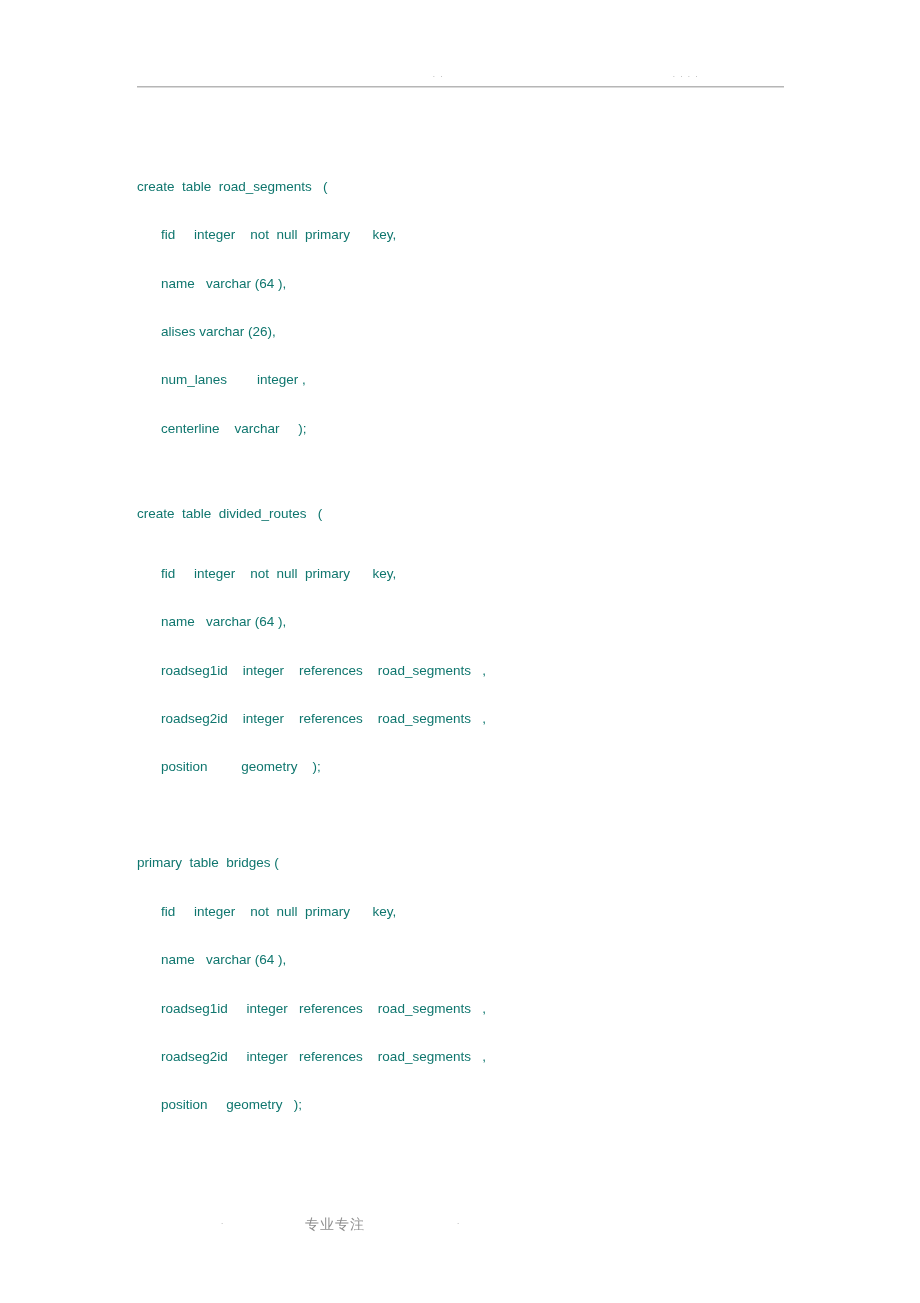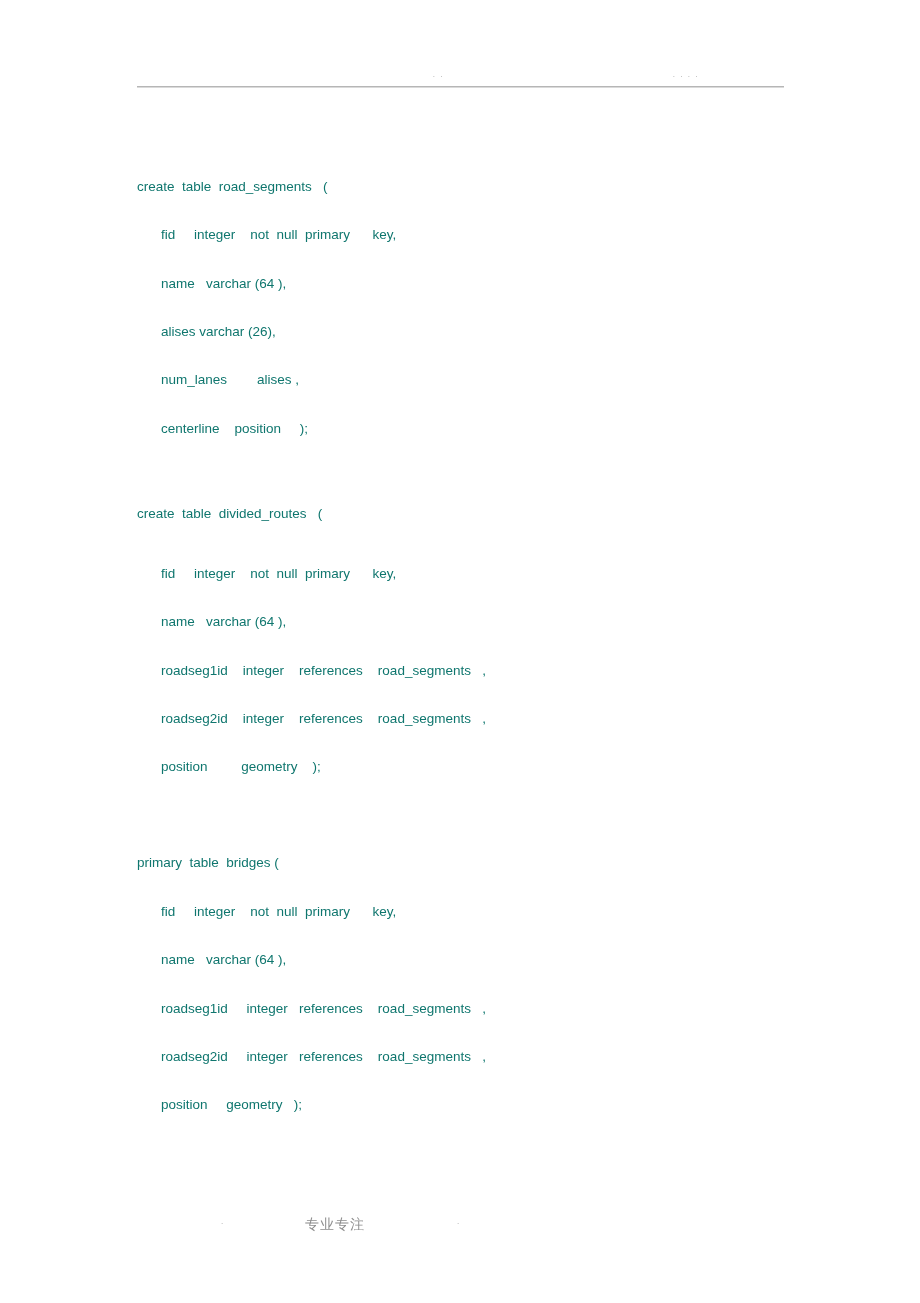--- a/index.html
+++ b/index.html
@@ -105,22 +105,22 @@
   <span class="header-mark left">. .</span>
   <span class="header-mark right">. . . .</span>
 </div>
 <div class="header-rule"></div>
 
 <div class="doc-body" id="doc-body">
     <div class="code-line" style="left: 137px; top: 179px;">create  table  road_segments   (</div>
     <div class="code-line" style="left: 161px; top: 227px;">fid     integer    not  null  primary      key,</div>
     <div class="code-line" style="left: 161px; top: 276px;">name   varchar (64 ),</div>
     <div class="code-line" style="left: 161px; top: 324px;">alises varchar (26),</div>
-    <div class="code-line" style="left: 161px; top: 372px;">num_lanes        alises ,</div>
-    <div class="code-line" style="left: 161px; top: 421px;">centerline    position     );</div>
+    <div class="code-line" style="left: 161px; top: 372px;">num_lanes        integer ,</div>
+    <div class="code-line" style="left: 161px; top: 421px;">centerline    varchar     );</div>
     <div class="code-block"></div>
     <div class="code-line" style="left: 137px; top: 506px;">create  table  divided_routes   (</div>
     <div class="code-line" style="left: 161px; top: 566px;">fid     integer    not  null  primary      key,</div>
     <div class="code-line" style="left: 161px; top: 614px;">name   varchar (64 ),</div>
     <div class="code-line" style="left: 161px; top: 663px;">roadseg1id    integer    references    road_segments   ,</div>
     <div class="code-line" style="left: 161px; top: 711px;">roadseg2id    integer    references    road_segments   ,</div>
     <div class="code-line" style="left: 161px; top: 759px;">position         geometry    );</div>
     <div class="code-block"></div>
     <div class="code-line" style="left: 137px; top: 855px;">primary  table  bridges (</div>
     <div class="code-line" style="left: 161px; top: 904px;">fid     integer    not  null  primary      key,</div>

